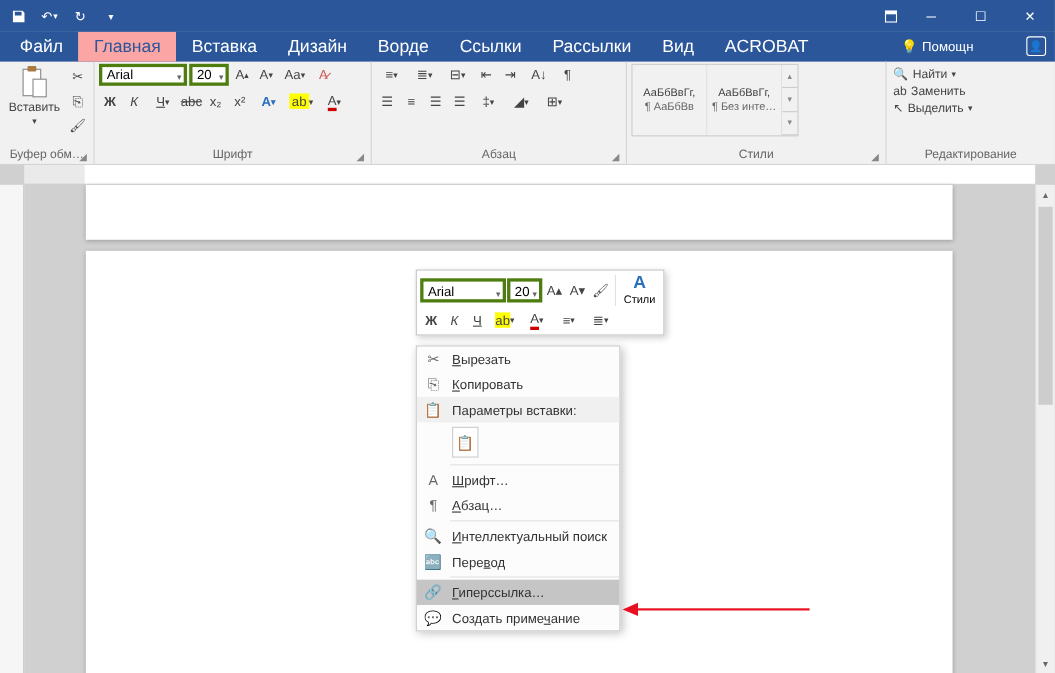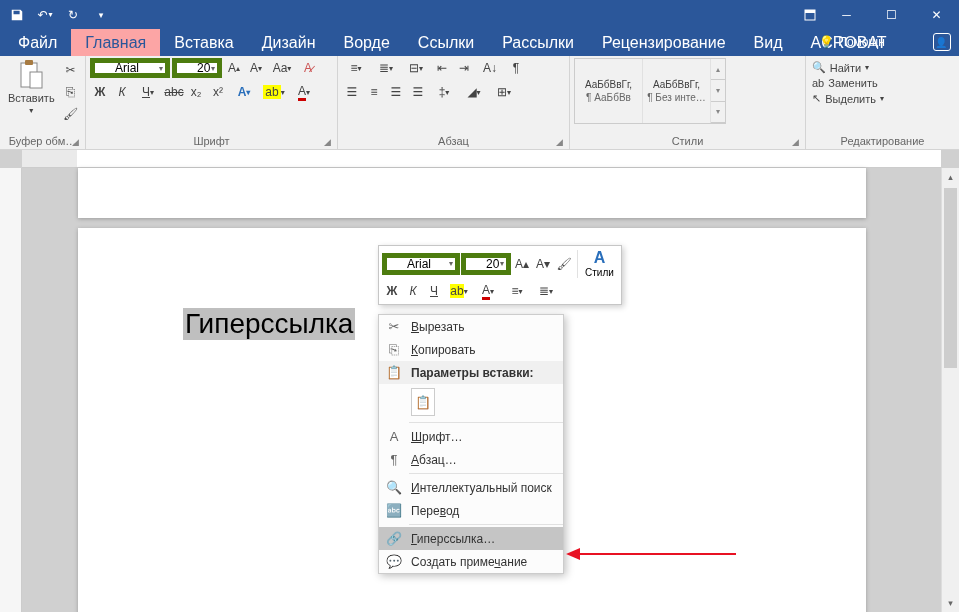--- a/index.html
+++ b/index.html
@@ -24,21 +24,21 @@
 .tell{display:flex;align-items:center;gap:4px}
 .share-i{width:18px;height:18px;border:1px solid #fff;border-radius:3px;display:flex;align-items:center;justify-content:center;font-size:10px}
 
 
 .ribbon{height:94px;background:#f1f1f1;border-bottom:1px solid #d4d4d4;display:flex}
 .group{border-right:1px solid #d4d4d4;display:flex;flex-direction:column;padding:2px 4px 0;position:relative}
 .group .body{flex:1;display:flex;gap:2px;align-items:flex-start}
 .group .label{font-size:11px;color:#666;text-align:center;padding:2px 0;position:relative}
 .group .launch{position:absolute;right:2px;bottom:2px;font-size:9px;color:#888}
 .vbtn{display:flex;flex-direction:column;align-items:center;justify-content:flex-end;padding:2px 4px;font-size:11px;color:#444;gap:2px}
-.sel{height:20px;border:5px solid #4d7c0f;background:#fff;font-size:12px;display:flex;align-items:center;padding:0 20px;position:relative}
+.sel{height:20px;border:3px solid #4d7c0f;background:#fff;font-size:12px;display:flex;align-items:flex-end;padding:0 4px;position:relative}
 .sel .dd{position:absolute;right:2px;font-size:8px;color:#666}
 .row{display:flex;gap:2px;align-items:center}
 .sm{width:20px;height:20px;display:flex;align-items:center;justify-content:center;font-size:12px;color:#444}
 .sm.dd{width:28px}
 .col{display:flex;flex-direction:column;gap:2px}
 .style-gal{display:flex;border:1px solid #ccc;height:66px}
 .style-it{width:68px;border-right:1px solid #e1e1e1;display:flex;flex-direction:column;align-items:center;justify-content:center;font-size:10px;color:#666;gap:2px}
 .style-it .prev{font-size:10px;color:#404040}
 .style-it:last-child .prev{color:#1e4e79}
 .gal-sc{width:14px;display:flex;flex-direction:column}
@@ -113,21 +113,20 @@
 </div>
 
 <div class="tabs">
   <div class="tab">Файл</div>
   <div class="tab active">Главная</div>
   <div class="tab">Вставка</div>
   <div class="tab">Дизайн</div>
   <div class="tab">Ворде</div>
   <div class="tab">Ссылки</div>
   <div class="tab">Рассылки</div>
-  <div class="tab">Рецензирование</div>
   <div class="tab">Вид</div>
   <div class="tab">ACROBAT</div>
   <div class="tabs-right">
     <div class="tell">
           <span>💡</span>
           <span>Помощн</span>
         </div>
     <div class="share-i" style="margin-left:40px">👤</div>
   </div>
 </div>
@@ -272,21 +271,20 @@
   </div>
 </div>
 
 <div class="workspace">
   <div class="ruler-h">
         <div class="white"></div>
       </div>
   <div class="ruler-v"></div>
   <div class="page0"></div>
   <div class="page1">
-    <div class="seltxt">Гиперссылка</div>
 
     <div class="mini">
       <div class="row">
         <div class="sel" style="width:78px">
               <span>Arial</span>
               <span class="dd">▾</span>
             </div>
         <div class="sel" style="width:32px">
               <span>20</span>
               <span class="dd">▾</span>
@@ -327,21 +325,21 @@
       <div class="it">
             <span class="ic">✂</span>
             <span><u class="acc">В</u>ырезать</span>
           </div>
       <div class="it">
             <span class="ic">⎘</span>
             <span><u class="acc">К</u>опировать</span>
           </div>
       <div class="it hdr">
             <span class="ic">📋</span>
-            <span style="font-weight:700">Параметры вставки:</span>
+            <span style="font-weight:400">Параметры вставки:</span>
           </div>
       <div class="paste-opts">
         <div class="pico">📋</div>
       </div>
       <div class="sep"></div>
       <div class="it">
             <span class="ic">A</span>
             <span><u class="acc">Ш</u>рифт…</span>
           </div>
       <div class="it">

